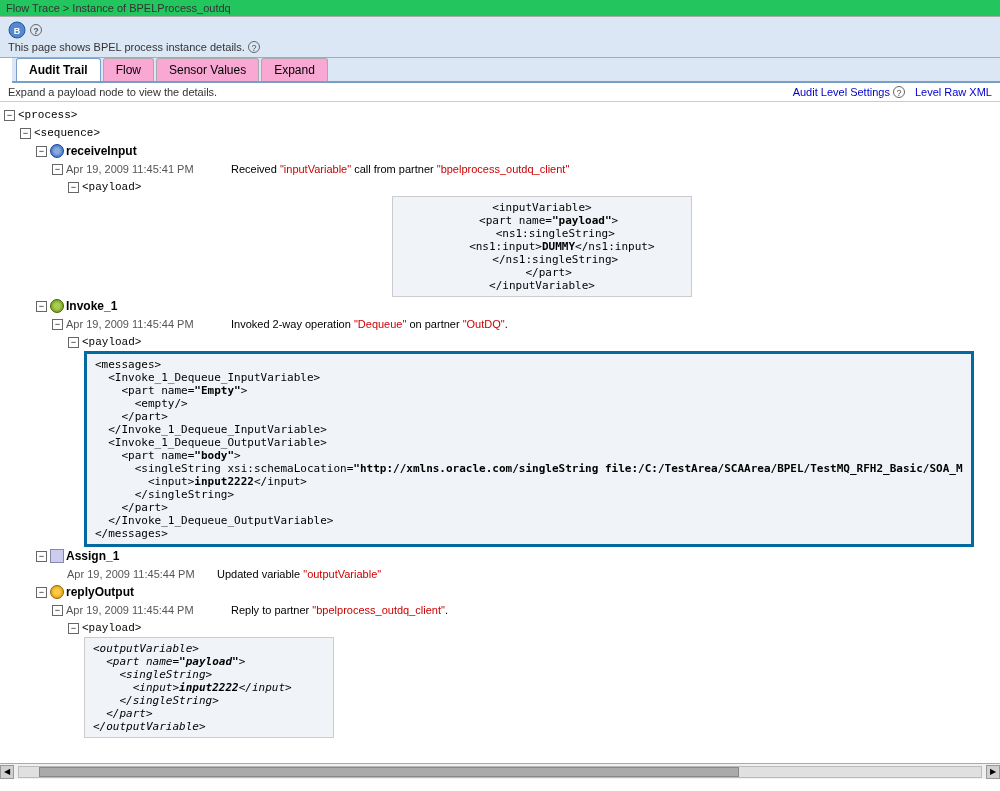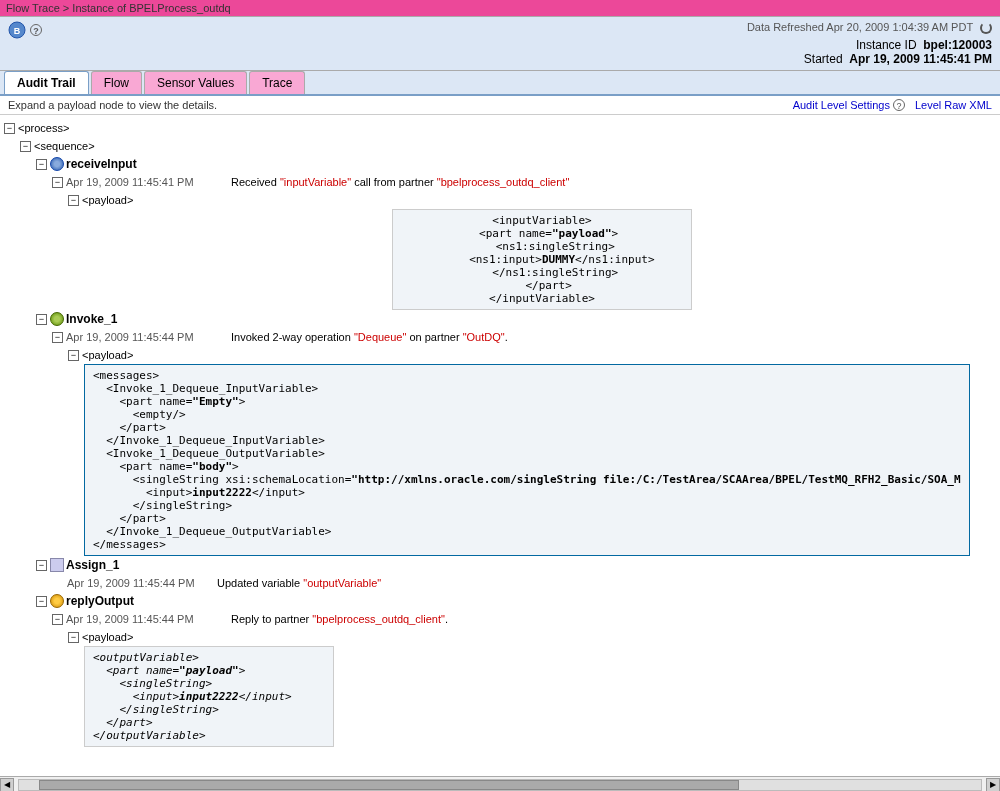--- a/index.html
+++ b/index.html
@@ -1,20 +1,20 @@
 <!DOCTYPE html>
 <html><head>
   <meta charset="utf-8">
   <style>
     * { box-sizing: border-box; margin: 0; padding: 0; }
     body { font-family: Arial, Helvetica, sans-serif; font-size: 12px; background: #fff; color: #000; overflow: hidden; width: 1000px; height: 791px; }
     
     
     .breadcrumb-bar {
-      background: #ec4899;
+      background: #22c55e;
       padding: 2px 6px;
       font-size: 11px;
       color: #333;
       border-bottom: 1px solid #aaa;
     }
     
     
     .header-area {
       background: #dce7f5;
       padding: 4px 8px 4px 8px;
@@ -38,20 +38,21 @@
     .instance-info { font-size: 12px; }
     .instance-info strong { font-weight: bold; }
     
     
     .tabs-bar {
       background: #dce7f5;
       display: flex;
       align-items: flex-end;
       border-bottom: 2px solid #7a9fc7;
       padding: 0 4px;
+      margin-left: 12px;
     }
     .tab {
       padding: 4px 12px;
       border: 1px solid #aaa;
       border-bottom: none;
       background: #f9a8d4;
       cursor: pointer;
       font-size: 12px;
       margin-right: 2px;
       border-radius: 3px 3px 0 0;
@@ -173,60 +174,51 @@
     .icon-invoke { background: radial-gradient(circle, #aacc55 30%, #558800 100%); border-radius: 50%; border: 1px solid #446600; }
     .icon-assign { 
       background: #ccccee;
       border: 1px solid #8888aa;
     }
     .icon-reply { background: radial-gradient(circle, #ffcc44 30%, #cc8800 100%); border-radius: 50%; border: 1px solid #996600; }
 
     .bold { font-weight: bold; }
     .red { color: #cc0000; }
     
-    code { font-family: Liberation Sans, sans-serif; font-size: 11px; }
+    code { font-family: Liberation Mono, monospace; font-size: 11px; }
   </style>
 </head>
 <body>
 
 <div class="breadcrumb-bar">
   <span>Flow Trace &gt; Instance of BPELProcess_outdq</span>
 </div>
 
 <div class="header-area">
   <div class="header-left">
     <div class="header-title">
 
       <svg width="18" height="18" viewBox="0 0 18 18">
         <circle cx="9" cy="9" r="8" fill="#5588cc" stroke="#2255aa" stroke-width="1"></circle>
         <text x="9" y="13" text-anchor="middle" font-size="9" fill="#fff" font-weight="bold">B</text>
       </svg>
       <span class="help-icon">?</span>
     </div>
-  </div>
-  <div class="header-right">
-    <div class="refresh-info">
-      <span>Data Refreshed Apr 20, 2009 1:04:39 AM PDT</span>
-      <span style="display:inline-block;width:12px;height:12px;border:2px solid #555;border-top-color:transparent;border-radius:50%;margin-left:4px;vertical-align:middle;"></span>
-    </div>
-    <div class="instance-info">
-      <span>Instance ID</span>&nbsp;
-      <strong>bpel:120003</strong>
-      <br>
-      <span>Started</span>&nbsp;
-      <strong>Apr 19, 2009 11:45:41 PM</strong>
+    <div class="header-subtitle">
+      <span>This page shows BPEL process instance details.</span>
+      <span class="help-icon">?</span>
     </div>
   </div>
 </div>
 
 <div class="tabs-bar">
   <div class="tab active">Audit Trail</div>
   <div class="tab">Flow</div>
   <div class="tab">Sensor Values</div>
-  <div class="tab">Trace</div>
+  <div class="tab">Expand</div>
 </div>
 
 <div class="toolbar-row">
   <div class="toolbar-left">Expand a payload node to view the details.</div>
   <div class="toolbar-right">
     <span class="toolbar-link">
       <span>Audit Level Settings</span>
       <span class="help-icon">?</span>
     </span>
     <span class="toolbar-link">Level Raw XML</span>
@@ -288,21 +280,21 @@
       <span style="font-size:11px;margin-left:10px;">
         Invoked 2-way operation <span class="red">"Dequeue"</span> on partner <span class="red">"OutDQ"</span>.
       </span>
     </div>
 
     <div class="row l4">
       <span class="minus-box">−</span>
       <code>&lt;payload&gt;</code>
     </div>
     <div style="padding-left:84px;">
-      <div style="background:#f0f4f8;border:1px solid #0369a1;padding:4px 8px;font-family:monospace;font-size:11px;display:inline-block;min-width:400px;">
+      <div style="background:#f0f4f8;border:3px solid #0369a1;padding:4px 8px;font-family:monospace;font-size:11px;display:inline-block;min-width:400px;">
         &lt;messages&gt;<br>
         &nbsp;&nbsp;&lt;Invoke_1_Dequeue_InputVariable&gt;<br>
         &nbsp;&nbsp;&nbsp;&nbsp;&lt;part name=<span class="bold">"Empty"</span>&gt;<br>
         &nbsp;&nbsp;&nbsp;&nbsp;&nbsp;&nbsp;&lt;empty/&gt;<br>
         &nbsp;&nbsp;&nbsp;&nbsp;&lt;/part&gt;<br>
         &nbsp;&nbsp;&lt;/Invoke_1_Dequeue_InputVariable&gt;<br>
         &nbsp;&nbsp;&lt;Invoke_1_Dequeue_OutputVariable&gt;<br>
         &nbsp;&nbsp;&nbsp;&nbsp;&lt;part name=<span class="bold">"body"</span>&gt;<br>
         &nbsp;&nbsp;&nbsp;&nbsp;&nbsp;&nbsp;&lt;singleString xsi:schemaLocation=<span class="bold">"http://xmlns.oracle.com/singleString file:/C:/TestArea/SCAArea/BPEL/TestMQ_RFH2_Basic/SOA_M</span><br>
         &nbsp;&nbsp;&nbsp;&nbsp;&nbsp;&nbsp;&nbsp;&nbsp;&lt;input&gt;<span class="bold">input2222</span>&lt;/input&gt;<br>

